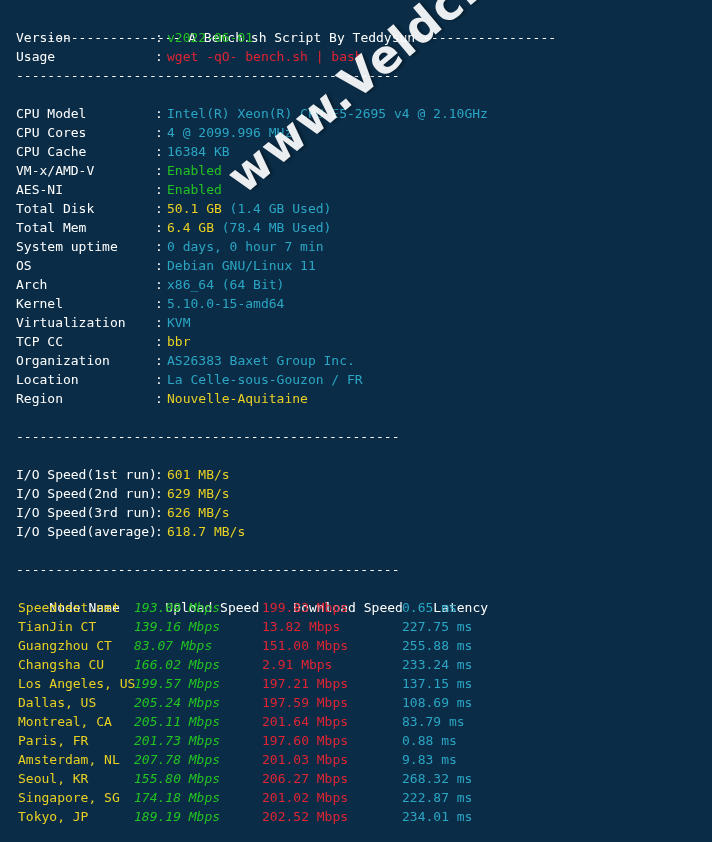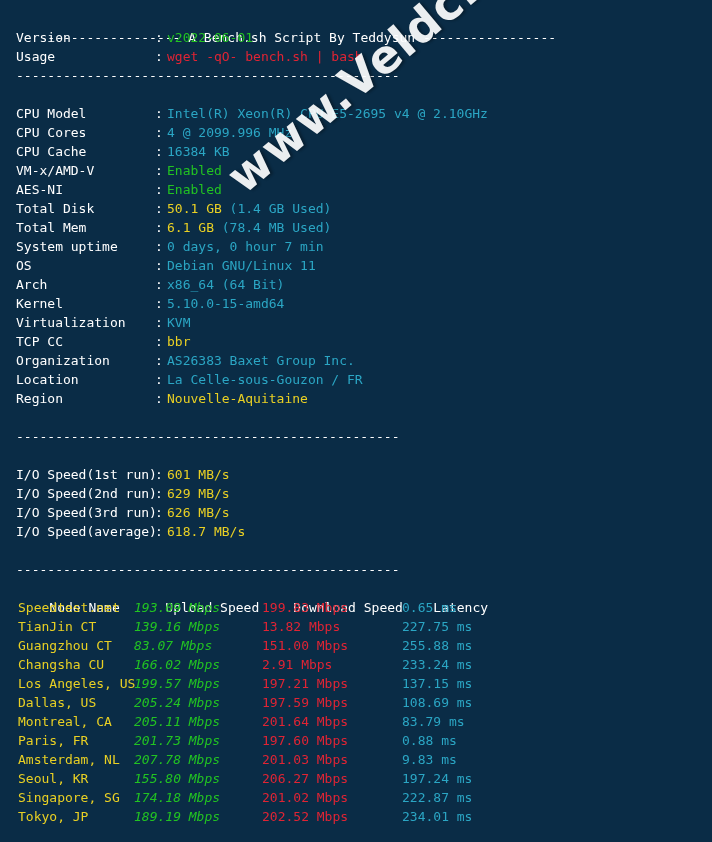--- a/index.html
+++ b/index.html
@@ -111,21 +111,21 @@
   <div class="sep">-------------------------------------------------</div>
   <div class="blank"></div>
 
   <div id="sysinfo-rows">
       <div class="line"><span class="lbl">CPU Model</span><span class="colon">:</span><span class="v-cyan">Intel(R) Xeon(R) CPU E5-2695 v4 @ 2.10GHz</span></div>
       <div class="line"><span class="lbl">CPU Cores</span><span class="colon">:</span><span class="v-cyan">4 @ 2099.996 MHz</span></div>
       <div class="line"><span class="lbl">CPU Cache</span><span class="colon">:</span><span class="v-cyan">16384 KB</span></div>
       <div class="line"><span class="lbl">VM-x/AMD-V</span><span class="colon">:</span><span class="v-green">Enabled</span></div>
       <div class="line"><span class="lbl">AES-NI</span><span class="colon">:</span><span class="v-green">Enabled</span></div>
       <div class="line"><span class="lbl">Total Disk</span><span class="colon">:</span><span class="v-yellow">50.1 GB</span><span class="v-cyan"> (1.4 GB Used)</span></div>
-      <div class="line"><span class="lbl">Total Mem</span><span class="colon">:</span><span class="v-yellow">6.1 GB</span><span class="v-cyan"> (78.4 MB Used)</span></div>
+      <div class="line"><span class="lbl">Total Mem</span><span class="colon">:</span><span class="v-yellow">6.4 GB</span><span class="v-cyan"> (78.4 MB Used)</span></div>
       <div class="line"><span class="lbl">System uptime</span><span class="colon">:</span><span class="v-cyan">0 days, 0 hour 7 min</span></div>
       <div class="line"><span class="lbl">OS</span><span class="colon">:</span><span class="v-cyan">Debian GNU/Linux 11</span></div>
       <div class="line"><span class="lbl">Arch</span><span class="colon">:</span><span class="v-cyan">x86_64 (64 Bit)</span></div>
       <div class="line"><span class="lbl">Kernel</span><span class="colon">:</span><span class="v-cyan">5.10.0-15-amd64</span></div>
       <div class="line"><span class="lbl">Virtualization</span><span class="colon">:</span><span class="v-cyan">KVM</span></div>
       <div class="line"><span class="lbl">TCP CC</span><span class="colon">:</span><span class="v-yellow">bbr</span></div>
       <div class="line"><span class="lbl">Organization</span><span class="colon">:</span><span class="v-cyan">AS26383 Baxet Group Inc.</span></div>
       <div class="line"><span class="lbl">Location</span><span class="colon">:</span><span class="v-cyan">La Celle-sous-Gouzon / FR</span></div>
       <div class="line"><span class="lbl">Region</span><span class="colon">:</span><span class="v-yellow">Nouvelle-Aquitaine</span></div>
     </div>
@@ -151,18 +151,18 @@
   <div id="speedtest-rows">
       <div class="trow"><span class="c-node td-node">Speedtest.net</span><span class="c-up td-up">193.09 Mbps</span><span class="c-down td-down">199.83 Mbps</span><span class="c-lat td-lat">0.65 ms</span></div>
       <div class="trow"><span class="c-node td-node">TianJin CT</span><span class="c-up td-up">139.16 Mbps</span><span class="c-down td-down">13.82 Mbps</span><span class="c-lat td-lat">227.75 ms</span></div>
       <div class="trow"><span class="c-node td-node">Guangzhou CT</span><span class="c-up td-up">83.07 Mbps</span><span class="c-down td-down">151.00 Mbps</span><span class="c-lat td-lat">255.88 ms</span></div>
       <div class="trow"><span class="c-node td-node">Changsha CU</span><span class="c-up td-up">166.02 Mbps</span><span class="c-down td-down">2.91 Mbps</span><span class="c-lat td-lat">233.24 ms</span></div>
       <div class="trow"><span class="c-node td-node">Los Angeles, US</span><span class="c-up td-up">199.57 Mbps</span><span class="c-down td-down">197.21 Mbps</span><span class="c-lat td-lat">137.15 ms</span></div>
       <div class="trow"><span class="c-node td-node">Dallas, US</span><span class="c-up td-up">205.24 Mbps</span><span class="c-down td-down">197.59 Mbps</span><span class="c-lat td-lat">108.69 ms</span></div>
       <div class="trow"><span class="c-node td-node">Montreal, CA</span><span class="c-up td-up">205.11 Mbps</span><span class="c-down td-down">201.64 Mbps</span><span class="c-lat td-lat">83.79 ms</span></div>
       <div class="trow"><span class="c-node td-node">Paris, FR</span><span class="c-up td-up">201.73 Mbps</span><span class="c-down td-down">197.60 Mbps</span><span class="c-lat td-lat">0.88 ms</span></div>
       <div class="trow"><span class="c-node td-node">Amsterdam, NL</span><span class="c-up td-up">207.78 Mbps</span><span class="c-down td-down">201.03 Mbps</span><span class="c-lat td-lat">9.83 ms</span></div>
-      <div class="trow"><span class="c-node td-node">Seoul, KR</span><span class="c-up td-up">155.80 Mbps</span><span class="c-down td-down">206.27 Mbps</span><span class="c-lat td-lat">197.24 ms</span></div>
+      <div class="trow"><span class="c-node td-node">Seoul, KR</span><span class="c-up td-up">155.80 Mbps</span><span class="c-down td-down">206.27 Mbps</span><span class="c-lat td-lat">268.32 ms</span></div>
       <div class="trow"><span class="c-node td-node">Singapore, SG</span><span class="c-up td-up">174.18 Mbps</span><span class="c-down td-down">201.02 Mbps</span><span class="c-lat td-lat">222.87 ms</span></div>
       <div class="trow"><span class="c-node td-node">Tokyo, JP</span><span class="c-up td-up">189.19 Mbps</span><span class="c-down td-down">202.52 Mbps</span><span class="c-lat td-lat">234.01 ms</span></div>
     </div>
 
 </div>
 
 </body></html>

